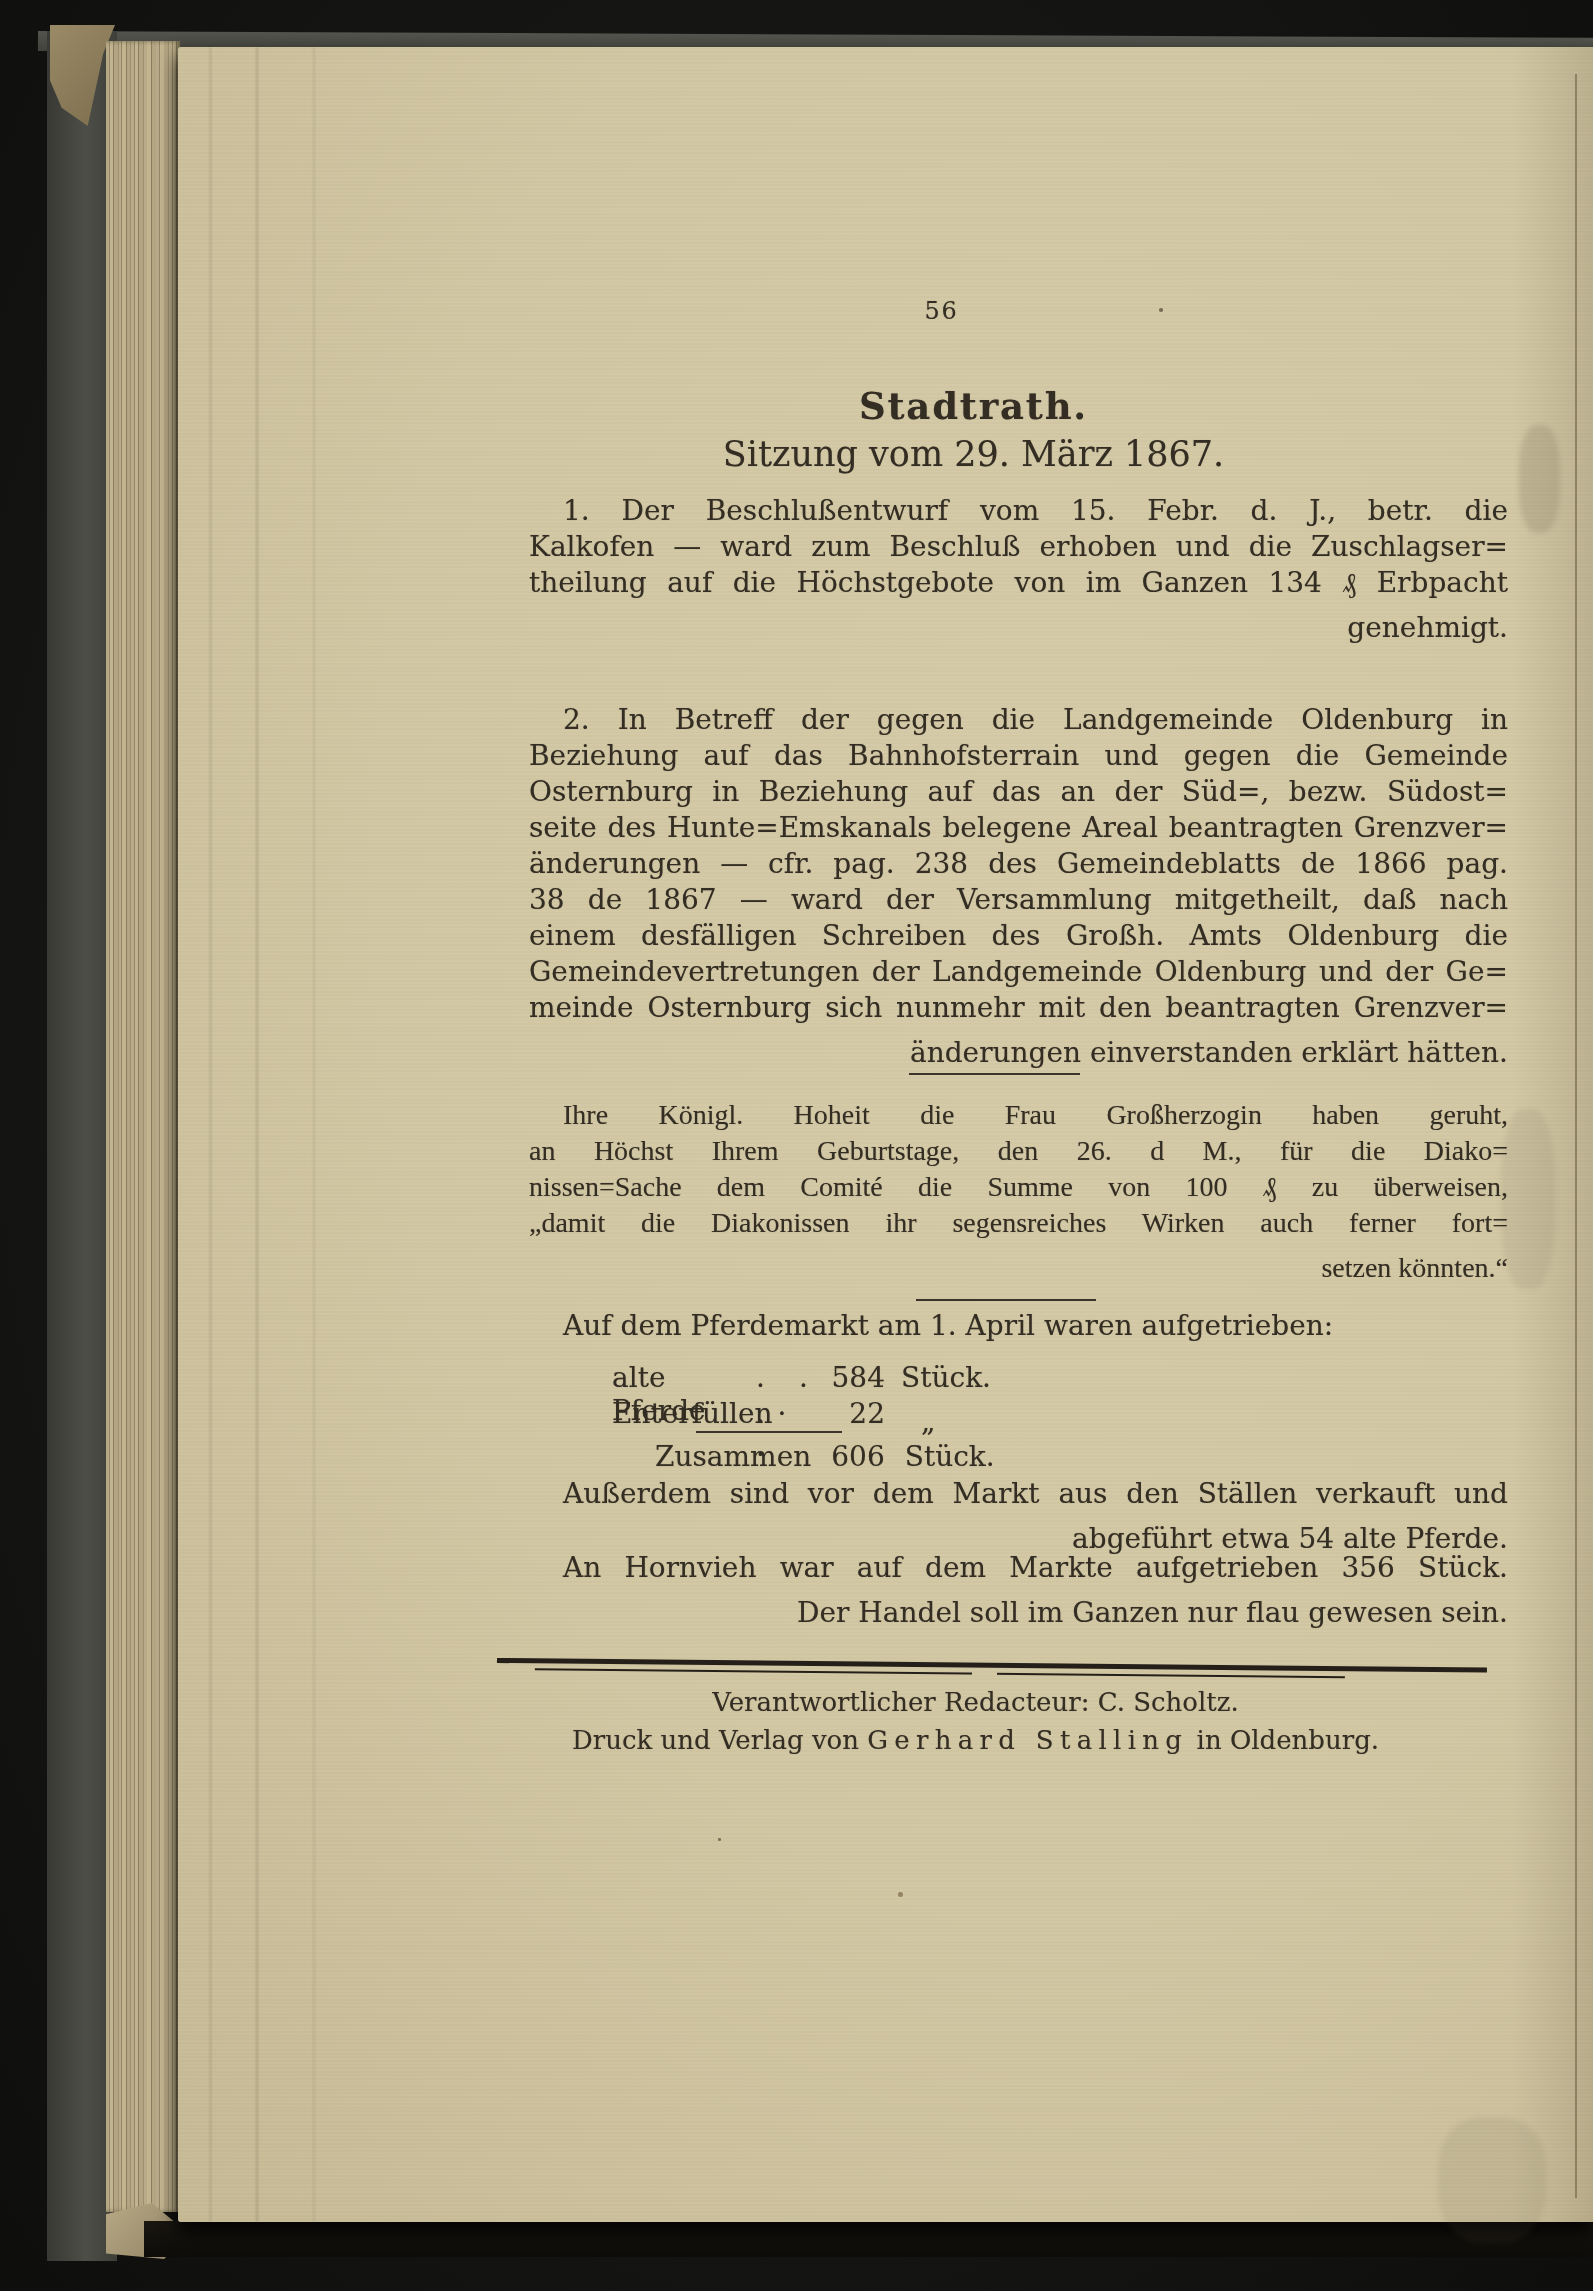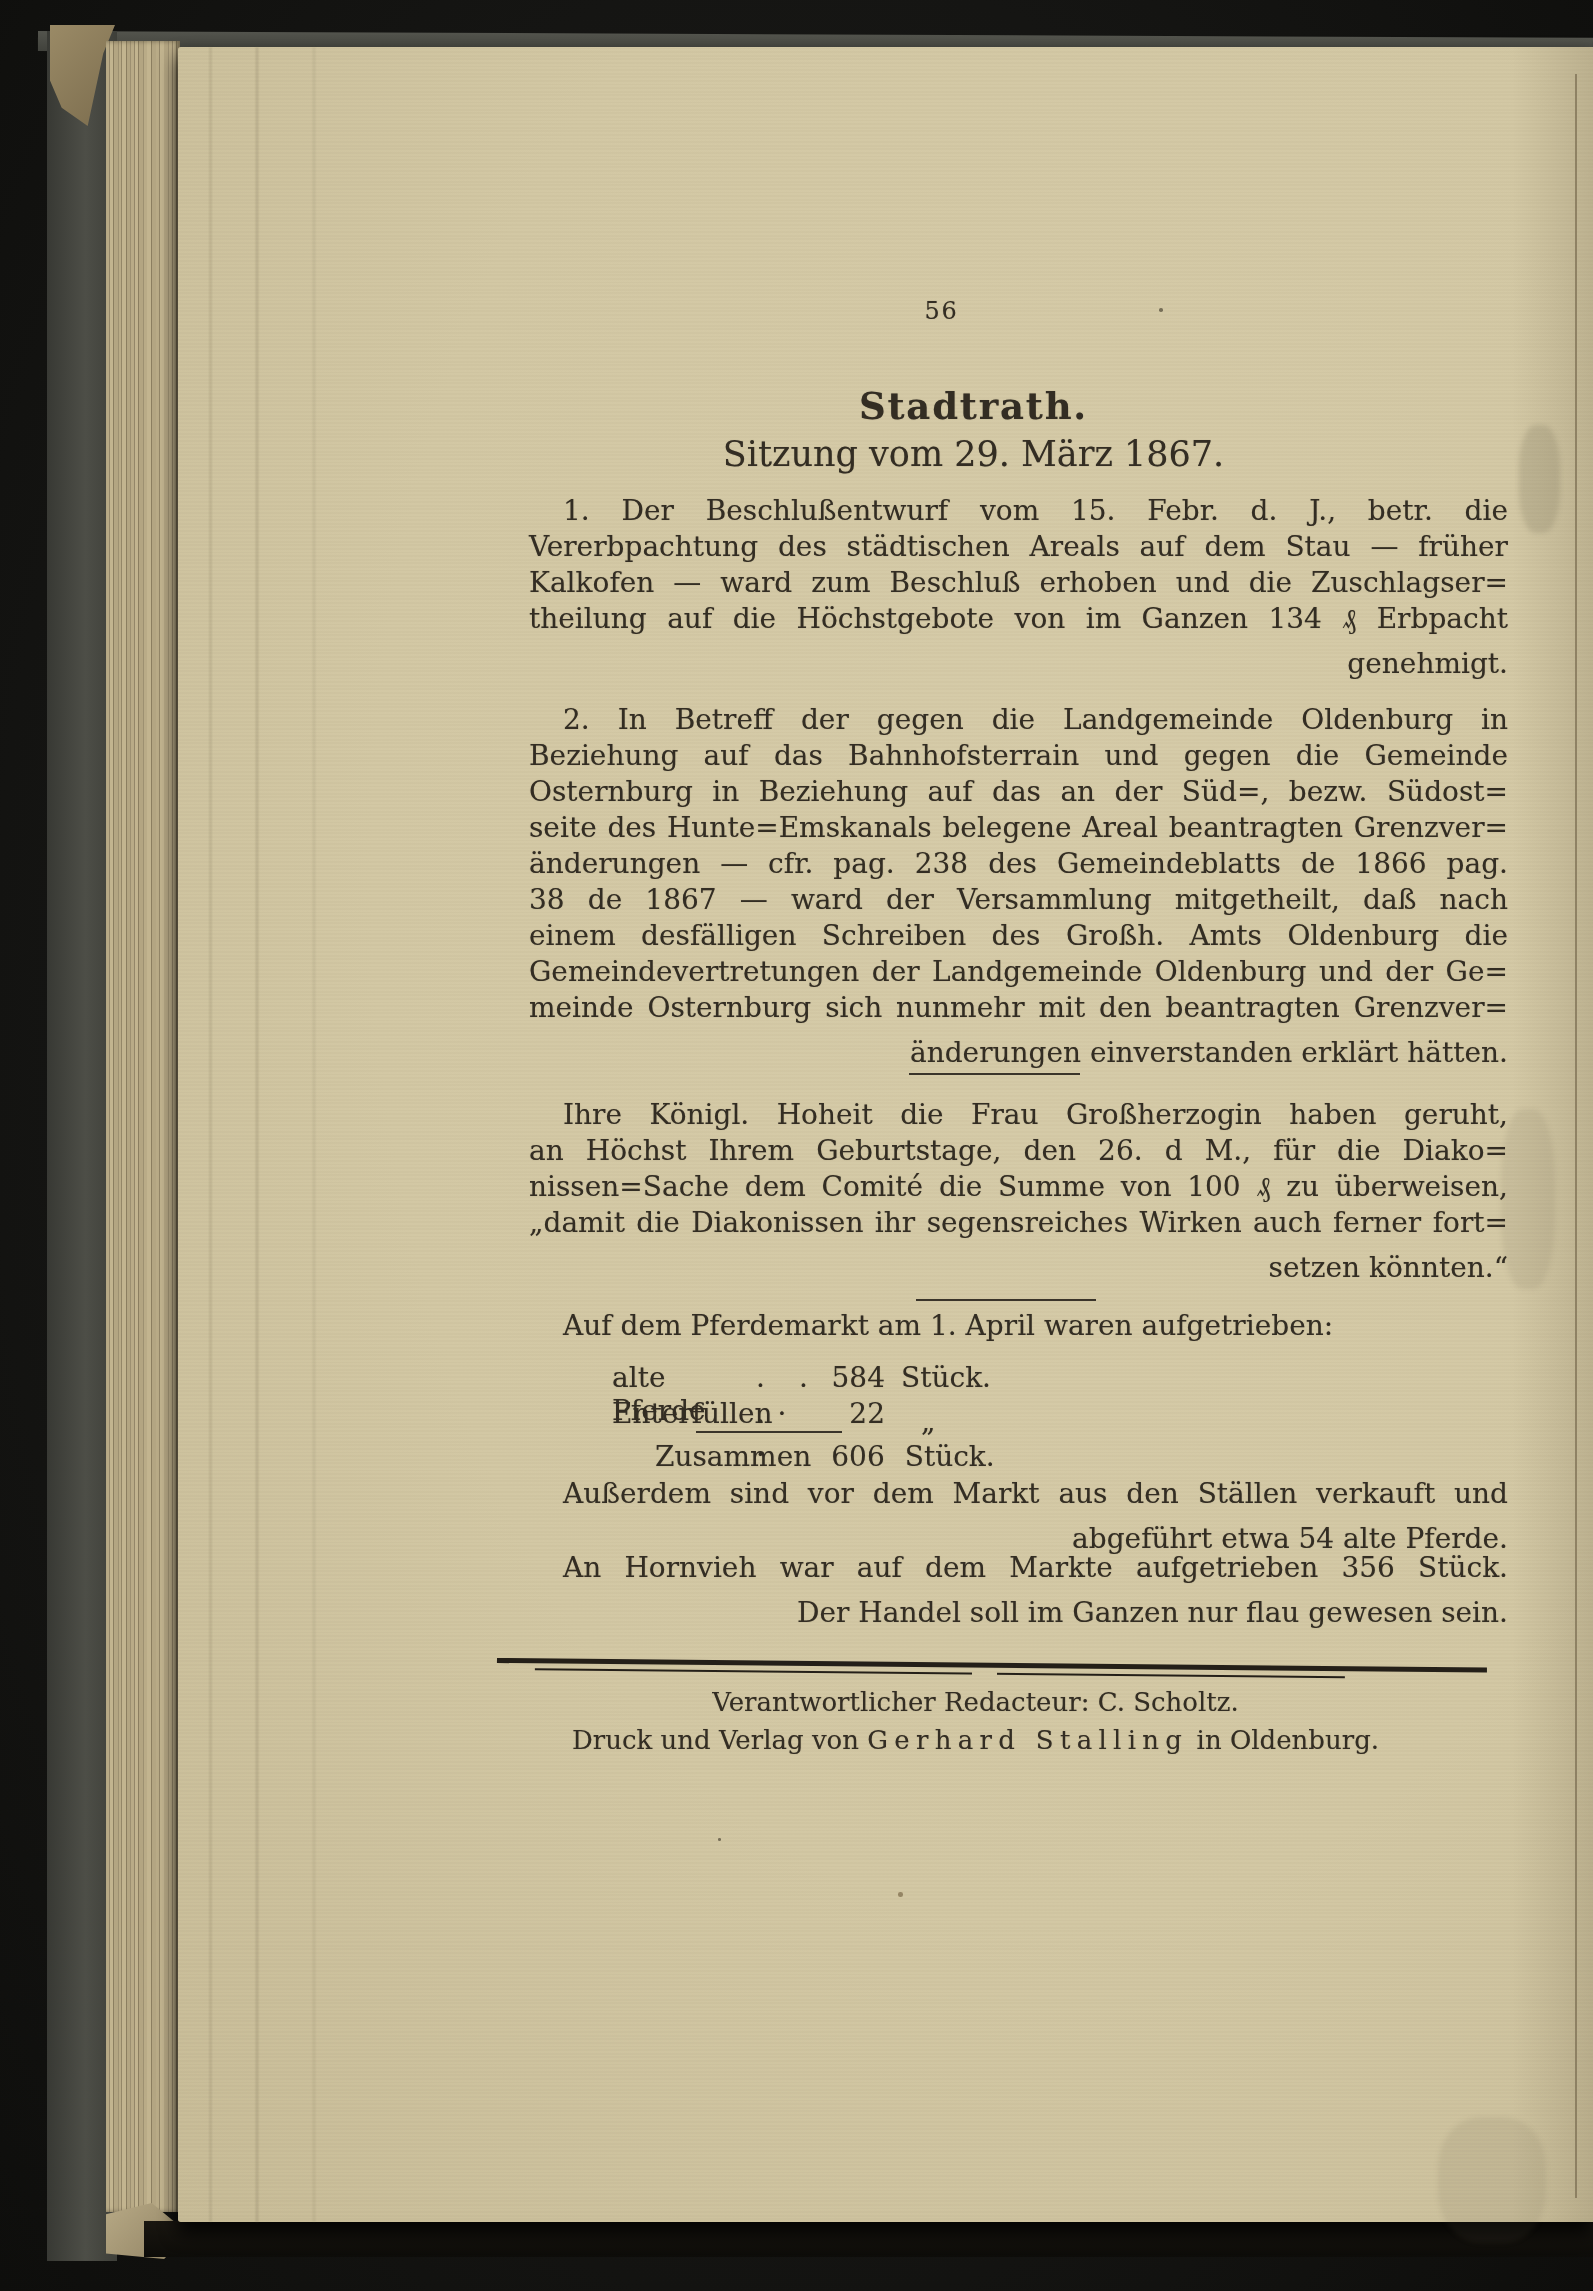--- a/index.html
+++ b/index.html
@@ -55,21 +55,21 @@
   .pagenum{position:absolute;top:250px;width:100%;text-align:center;
     font-size:24px;letter-spacing:1.8px;transform:translateX(-77px);}
   .heading{position:absolute;top:337px;width:100%;text-align:center;
     font-size:37px;font-weight:bold;letter-spacing:1.8px;transform:translateX(-45px);}
   .subheading{position:absolute;top:387px;width:100%;text-align:center;
     font-size:35px;transform:translateX(-45px);}
   .para{position:absolute;width:100%;font-size:28px;}
   .pline{height:36px;line-height:36px;text-align:justify;text-align-last:justify;white-space:nowrap;}
   .pline.indent{padding-left:34px;}
   .pline.nojust{text-align:right;text-align-last:auto;margin-top:9px;}
-  #para1{top:446px;} #para2{top:655px;} #para3{top:1050px;}
+  #para1{top:446px;} #para2{top:655px;} #para3{top:1050px;font-family:Liberation Serif, serif;}
   #para4{top:1429px;} #para5{top:1503px;}
   .sep{position:absolute;height:0;border-top:2.7px solid #3a342a;}
   #sep1{top:1026px;left:380px;width:171px;}
   #sep2{top:1252px;left:387px;width:180px;}
   .mkt-intro{position:absolute;top:1261px;left:34px;font-size:28px;line-height:36px;white-space:nowrap;}
   .mkt-table{position:absolute;top:1314px;left:83px;font-size:28px;}
   .mt-row{display:flex;height:36px;line-height:33px;}
   .mt-label{width:144px;}
   .mt-dots{width:70px;letter-spacing:12.6px;}
   .mt-value{width:59px;text-align:right;}
@@ -118,21 +118,20 @@
 
     <div class="column">
 
       <div class="pagenum">56</div>
 
       <div class="heading">Stadtrath.</div>
       <div class="subheading">Sitzung vom 29. März 1867.</div>
 
       <div class="para" id="para1">
           <div class="pline indent">1. Der Beschlußentwurf vom 15. Febr. d. J., betr. die</div>
-          <div class="pline">Vererbpachtung des städtischen Areals auf dem Stau — früher</div>
           <div class="pline">Kalkofen — ward zum Beschluß erhoben und die Zuschlagser=</div>
           <div class="pline">theilung auf die Höchstgebote von im Ganzen 134 ₰ Erbpacht</div>
           <div class="pline nojust">genehmigt.</div>
         </div>
 
       <div class="para" id="para2">
           <div class="pline indent">2. In Betreff der gegen die Landgemeinde Oldenburg in</div>
           <div class="pline">Beziehung auf das Bahnhofsterrain und gegen die Gemeinde</div>
           <div class="pline">Osternburg in Beziehung auf das an der Süd=, bezw. Südost=</div>
           <div class="pline">seite des Hunte=Emskanals belegene Areal beantragten Grenzver=</div>

